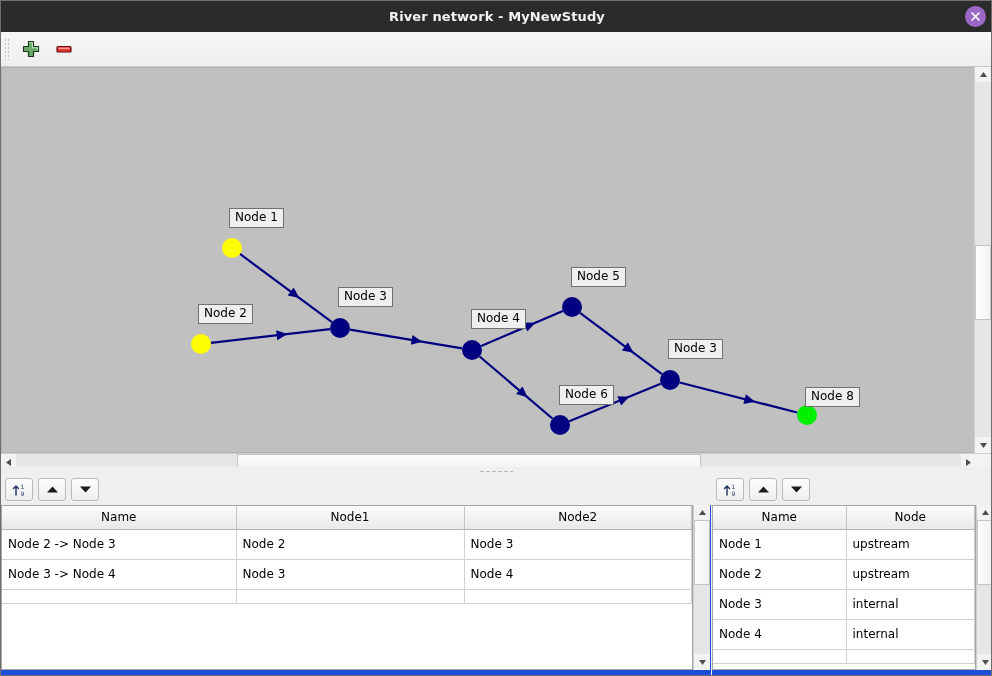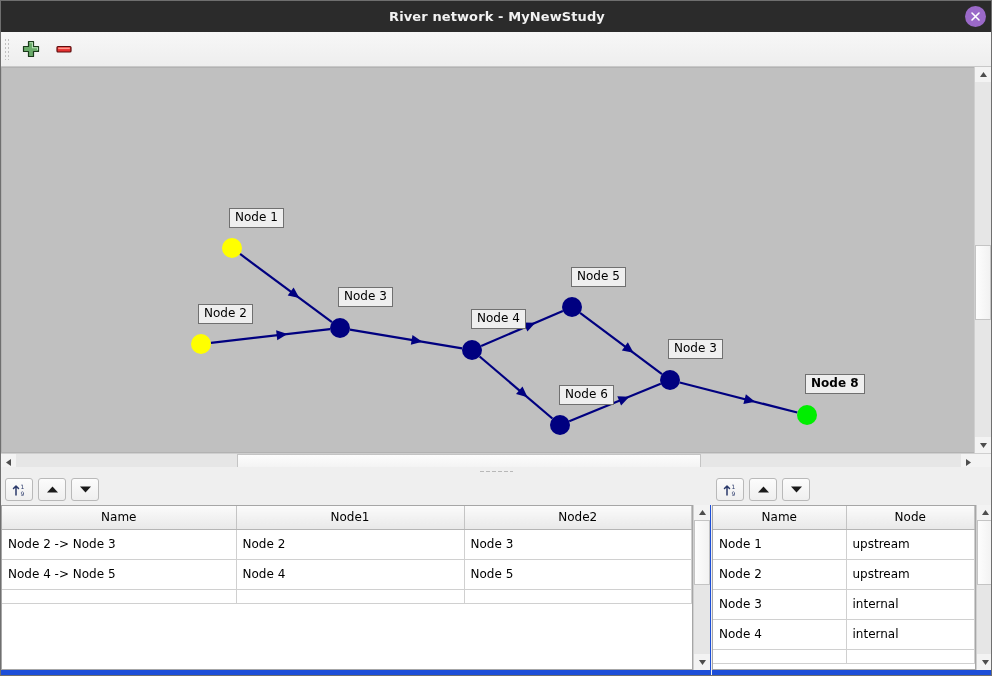--- a/index.html
+++ b/index.html
@@ -214,21 +214,21 @@
           <circle cx="805" cy="347" r="10" fill="#00ee00"></circle>
         </svg>
       <div id="node-labels">
           <div class="node-label" style="left: 227px; top: 140px;">Node 1</div>
           <div class="node-label" style="left: 196px; top: 236px;">Node 2</div>
           <div class="node-label" style="left: 336px; top: 219px;">Node 3</div>
           <div class="node-label" style="left: 469px; top: 241px;">Node 4</div>
           <div class="node-label" style="left: 569px; top: 199px;">Node 5</div>
           <div class="node-label" style="left: 557px; top: 317px;">Node 6</div>
           <div class="node-label" style="left: 666px; top: 271px;">Node 3</div>
-          <div class="node-label" style="left: 803px; top: 306px; font-weight: bold;">Node 8</div>
+          <div class="node-label" style="left: 803px; top: 319px;">Node 8</div>
         </div>
 
     </div>
   </div>
 
   <div class="sb-v" style="left:973px; top:66px; height:386px;">
     <div class="sb-arrow" style="left:0;top:0;width:16px;height:15px;">
       <svg width="9" height="7" viewBox="0 0 9 7">
         <path d="M4.5,1 L8,6 L1,6 Z" fill="#4d4d4d"></path>
         </svg>
@@ -296,23 +296,23 @@
               <th>Node2</th>
             </tr>
           </thead>
         <tbody>
             <tr>
               <td>Node 2 -&gt; Node 3</td>
               <td>Node 2</td>
               <td>Node 3</td>
             </tr>
             <tr>
-              <td>Node 4 -&gt; Node 5</td>
+              <td>Node 3 -&gt; Node 4</td>
+              <td>Node 3</td>
               <td>Node 4</td>
-              <td>Node 5</td>
             </tr>
             <tr class="blank">
               <td></td>
               <td></td>
               <td></td>
             </tr>
           </tbody>
       </table>
     </div>
 

